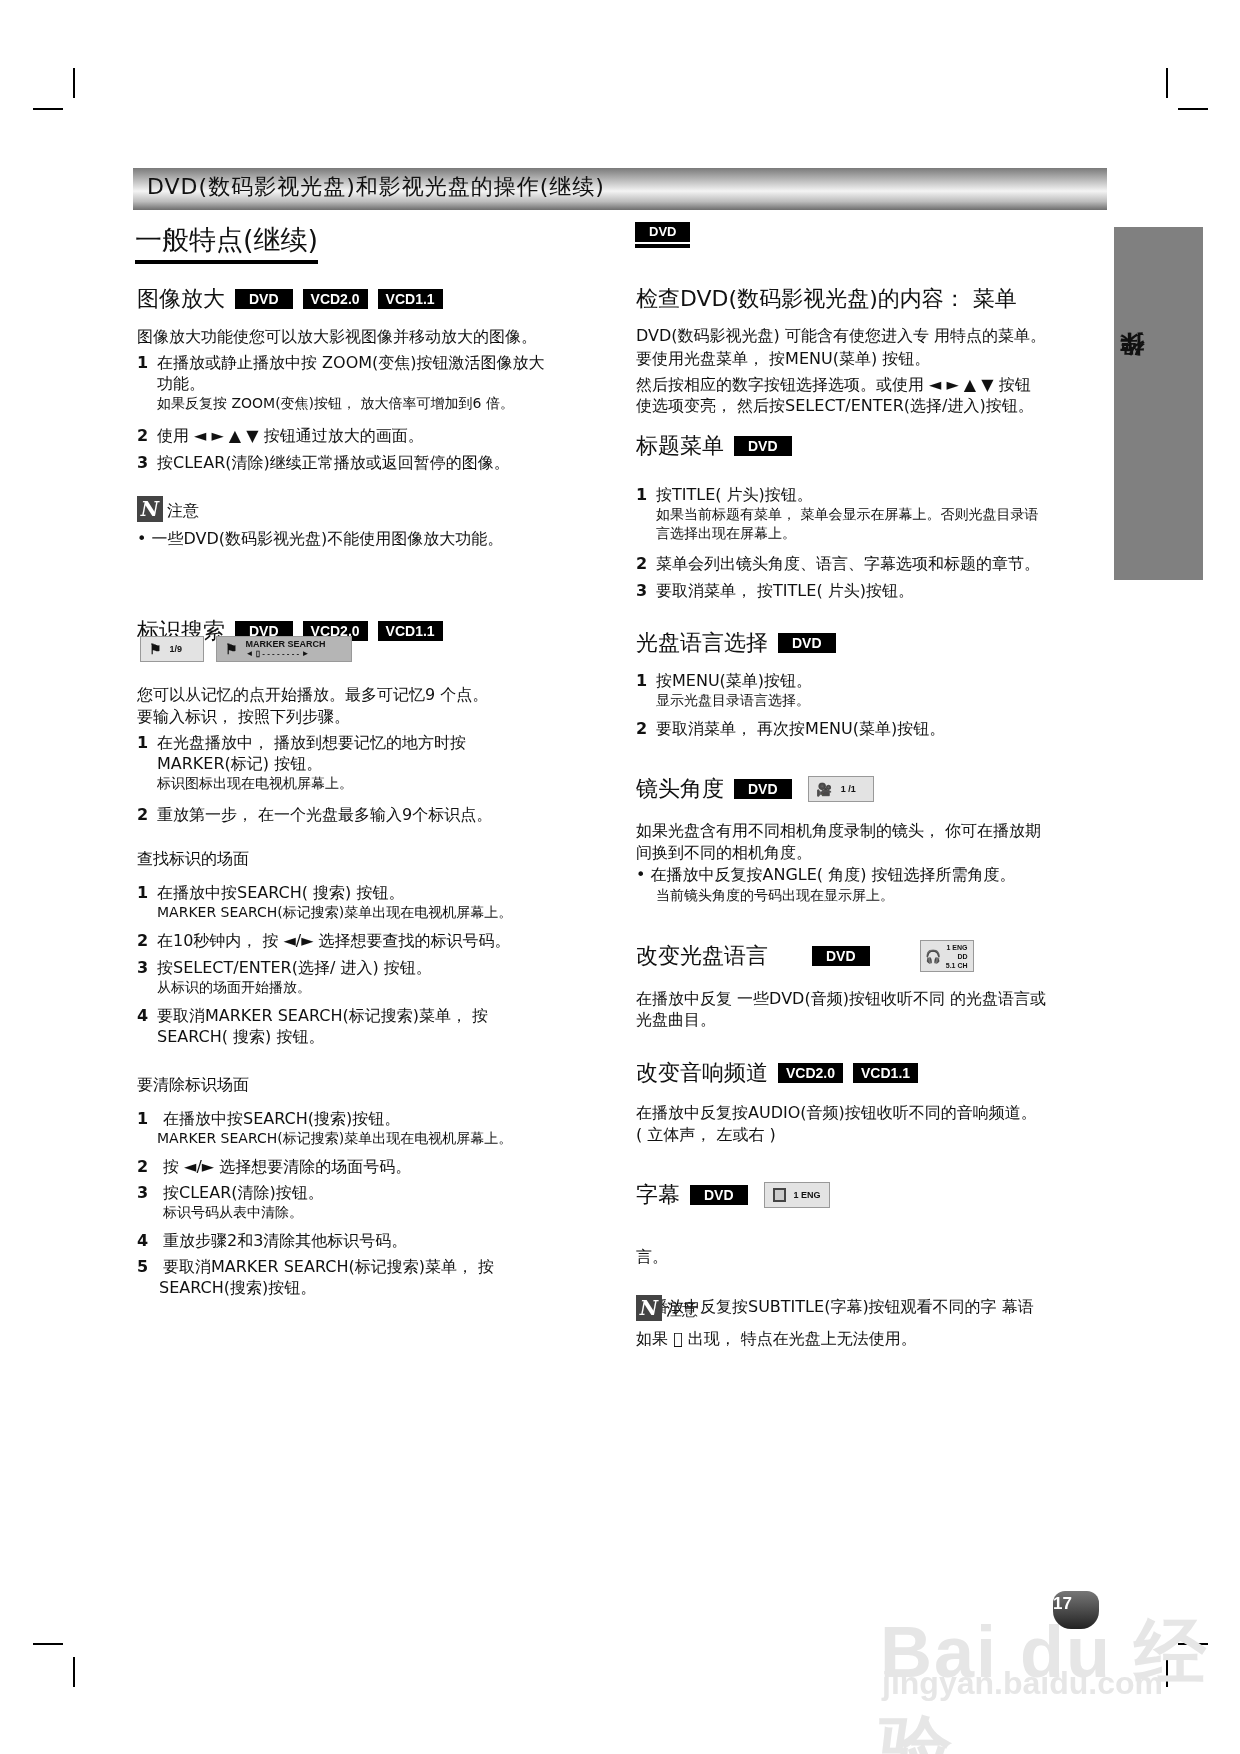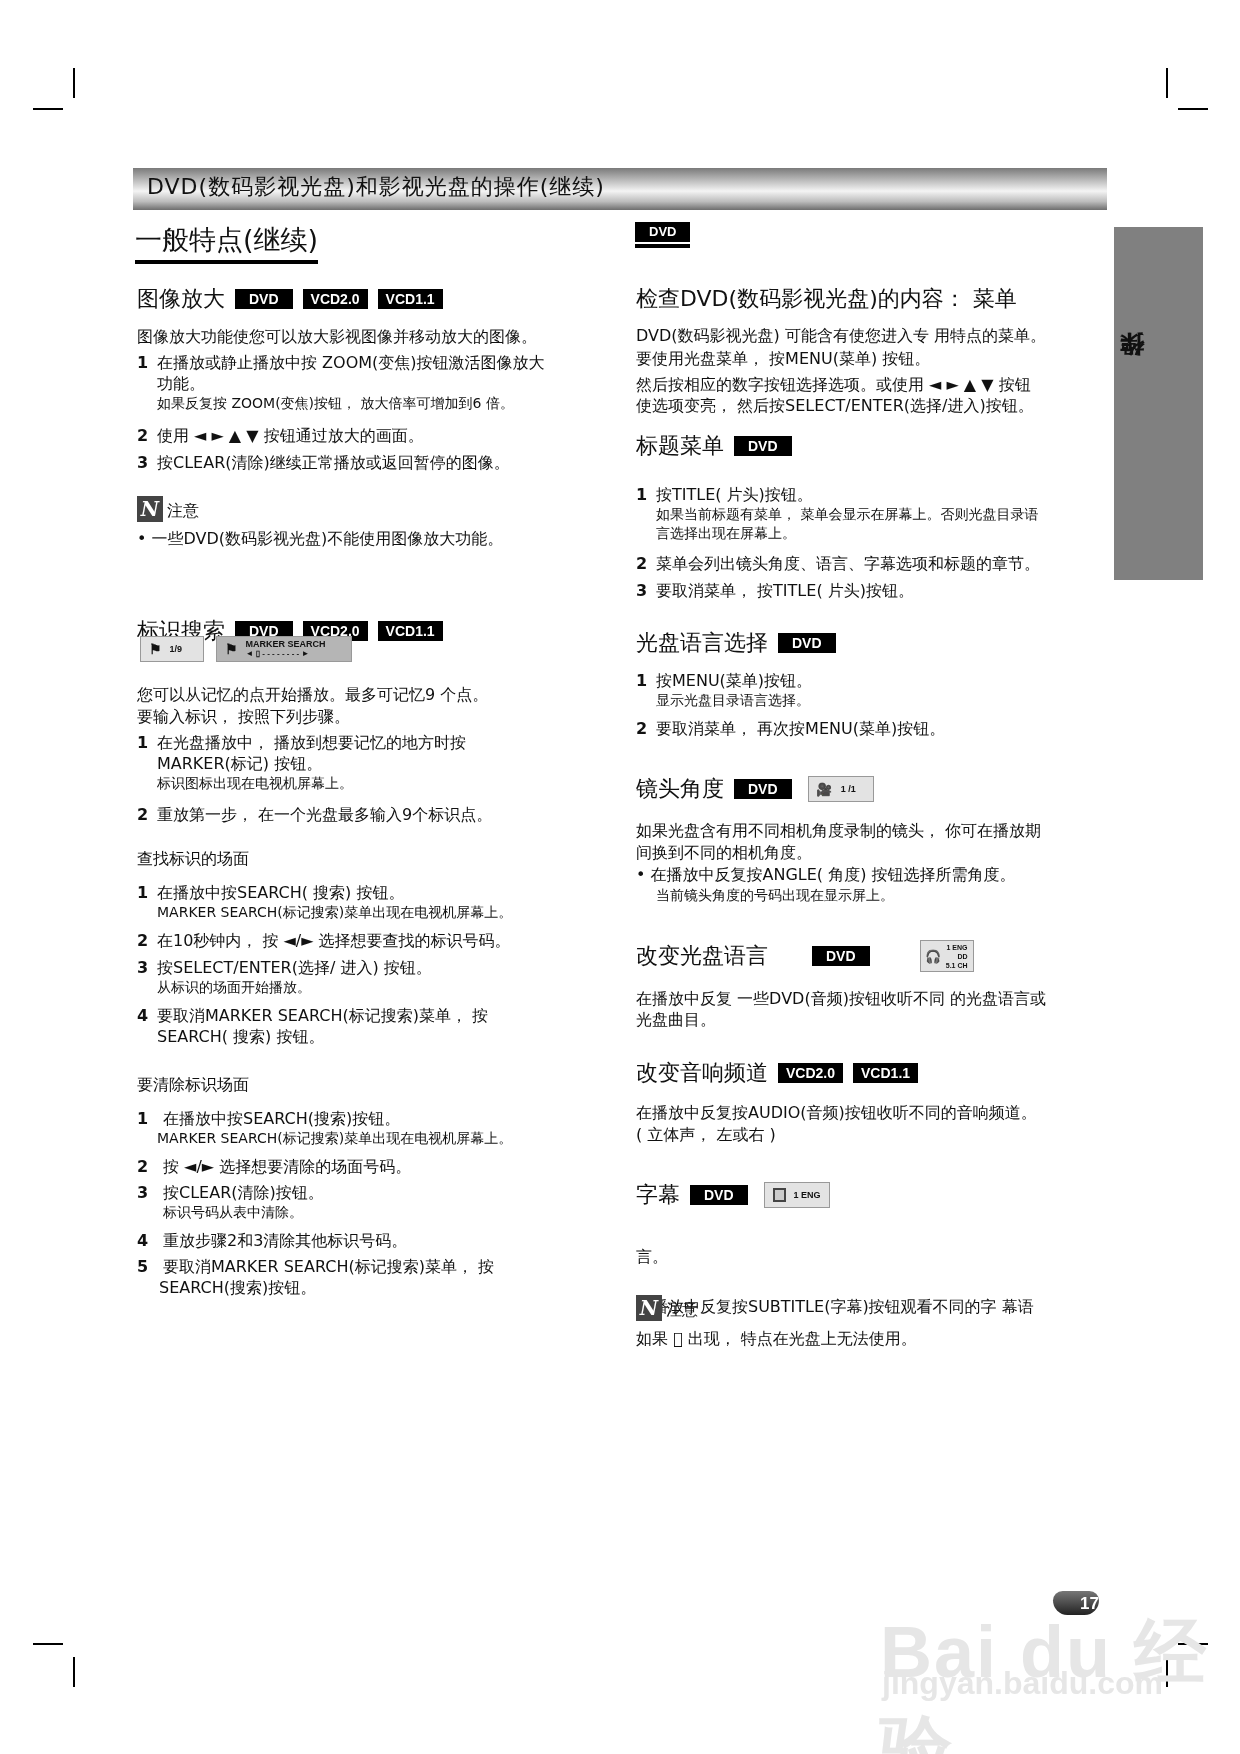--- a/index.html
+++ b/index.html
@@ -32,23 +32,23 @@
   .step .n { position:absolute; left:0; top:0; font-weight:bold; }
   .step .b { margin-left:20px; }
   .step .s { margin-left:20px; font-size:14px; line-height:19px; }
   .heading-sm { position:absolute; font-size:16px; }
 
   .note-icon { display:inline-block; width:26px; height:26px; background:#444; color:#fff;
                font-family:"DejaVu Serif",serif; font-style:italic; font-weight:bold; font-size:20px;
                text-align:center; line-height:26px; }
   .note-head { position:absolute; display:flex; align-items:flex-end; gap:4px; font-size:16px; }
 
-  .page-num { position:absolute; left:1053px; top:1591px; width:46px; height:24px;
+  .page-num { position:absolute; left:1053px; top:1591px; width:46px; height:38px;
        background:linear-gradient(#777,#222); color:#fff; font-weight:bold; font-size:17px;
-       border-radius:12px 12px 18px 18px; text-align:right; line-height:26px; font-family:"Liberation Sans",sans-serif; }
+       border-radius:12px 12px 18px 18px; text-align:left; line-height:26px; font-family:"Liberation Sans",sans-serif; }
   .wm { position:absolute; color:#e6e6e6; font-family:"Liberation Sans",sans-serif; font-weight:bold; }
 </style>
 </head>
 <body>
 
 <div class="crop-v" style="left:73px;top:68px;"></div>
 <div class="crop-h" style="left:33px;top:108px;"></div>
 <div class="crop-v" style="left:1166px;top:68px;"></div>
 <div class="crop-h" style="left:1178px;top:108px;"></div>
 <div class="crop-h" style="left:33px;top:1643px;"></div>

